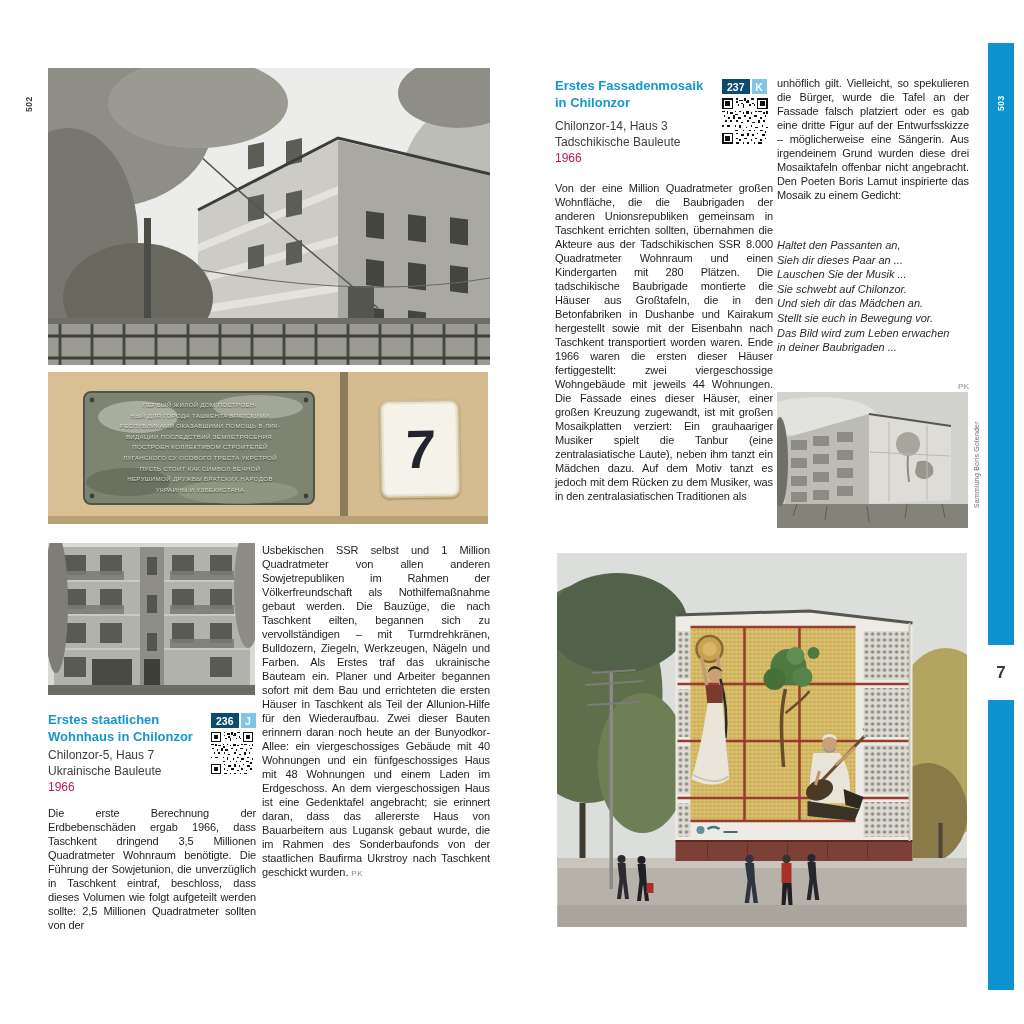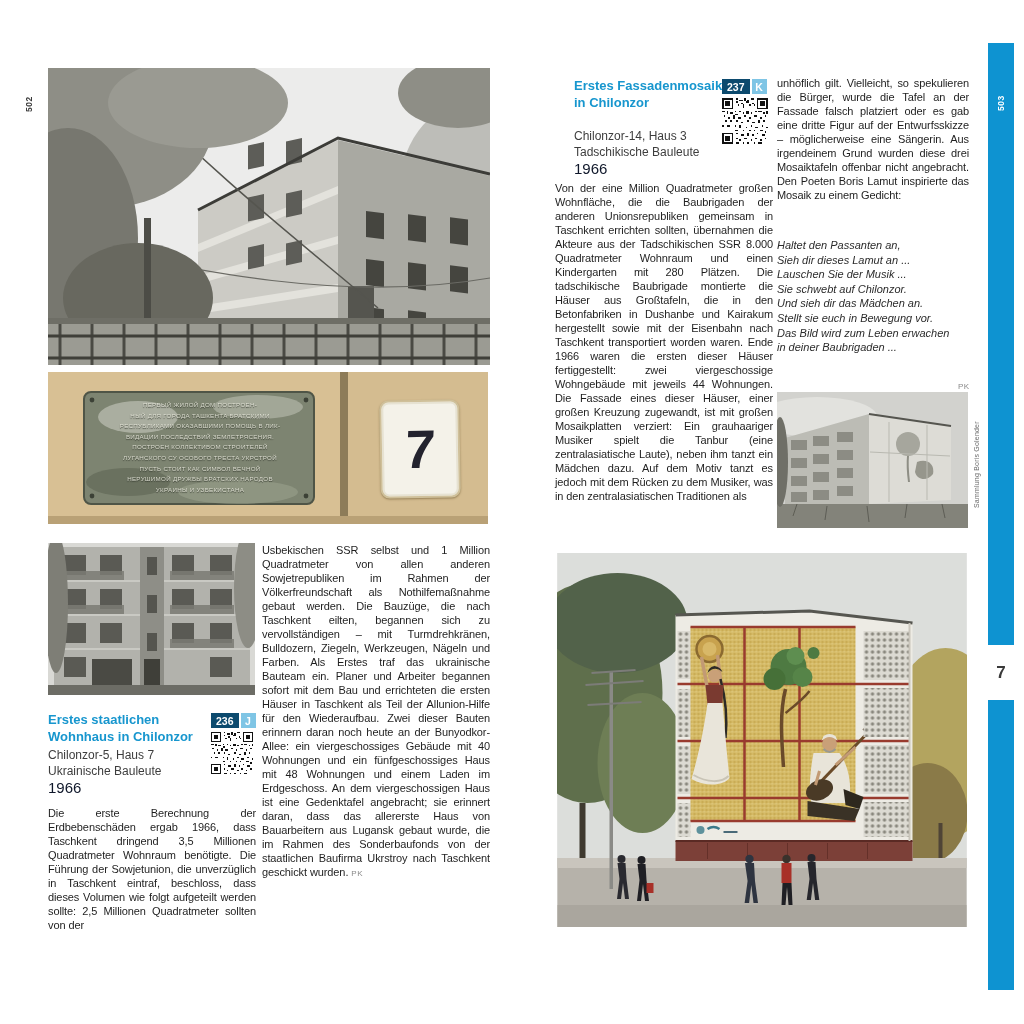--- a/index.html
+++ b/index.html
@@ -2,21 +2,21 @@
 <html><head>
 <meta charset="utf-8">
 <style>
   html,body{margin:0;padding:0;background:#fff;}
   #canvas{position:relative;width:1024px;height:1024px;background:#ffffff;overflow:hidden;
           font-family:"Liberation Sans", sans-serif;color:#1f1f1f;}
   .abs{position:absolute;}
   .body-text{font-size:11px;line-height:14px;text-align:justify;color:#1e1e1e;letter-spacing:-0.1px;}
   .title{font-size:13px;line-height:16.5px;font-weight:bold;color:#1796ce;}
   .info-line{font-size:12px;line-height:15.5px;color:#3d3d3d;}
-  .year-line{font-size:15px;line-height:15.5px;color:#0f172a;margin-top:1px;}
+  .year-line{font-size:12px;line-height:15.5px;color:#be185d;margin-top:1px;}
   .badge{display:flex;align-items:stretch;height:15px;}
   .badge-num{background:#0c4a6e;color:#fff;font-size:10.5px;font-weight:bold;
              display:flex;align-items:center;justify-content:center;padding:0 5px;}
   .badge-letter{background:#7fc5e5;color:#fff;font-size:10.5px;font-weight:bold;width:15px;
              display:flex;align-items:center;justify-content:center;margin-left:2px;}
   .vtext{writing-mode:vertical-rl;transform:rotate(180deg);}
   .pagenum-left{font-size:8.5px;font-weight:bold;color:#3a3a3a;letter-spacing:0.5px;}
   .pagenum-right{font-size:8.5px;font-weight:bold;color:#ffffff;letter-spacing:0.5px;}
   .photo{overflow:hidden;background:#e8e8e6;}
   .photo svg{display:block;}
@@ -218,24 +218,24 @@
     </svg>
   </div>
 
   <div class="abs body-text" style="left:48px;top:806px;width:208px;">Die erste Berechnung der Erdbebenschäden ergab 1966, dass Taschkent dringend 3,5 Millionen Quadratmeter Wohnraum benötigte. Die Führung der Sowjetunion, die unverzüglich in Taschkent eintraf, beschloss, dass dieses Volumen wie folgt aufgeteilt werden sollte: 2,5 Millionen Quadratmeter sollten von der</div>
 
   <div class="abs body-text" style="left:262px;top:543px;width:228px;">
     <span>Usbekischen SSR selbst und 1 Million Quadratmeter von allen anderen Sowjetrepubliken im Rahmen der Völkerfreundschaft als Nothilfemaßnahme gebaut werden. Die Bauzüge, die nach Taschkent eilten, begannen sich zu vervollständigen – mit Turmdrehkränen, Bulldozern, Ziegeln, Werkzeugen, Nägeln und Farben. Als Erstes traf das ukrainische Bauteam ein. Planer und Arbeiter begannen sofort mit dem Bau und errichteten die ersten Häuser in Taschkent als Teil der Allunion-Hilfe für den Wiederaufbau. Zwei dieser Bauten erinnern daran noch heute an der Bunyodkor-Allee: ein viergeschossiges Gebäude mit 40 Wohnungen und ein fünfgeschossiges Haus mit 48 Wohnungen und einem Laden im Erdgeschoss. An dem viergeschossigen Haus ist eine Gedenktafel angebracht; sie erinnert daran, dass das allererste Haus von Bauarbeitern aus Lugansk gebaut wurde, die im Rahmen des Sonderbaufonds von der staatlichen Baufirma Ukrstroy nach Taschkent geschickt wurden.</span>
     <span class="mark">PK</span>
   </div>
 
-  <div class="abs" style="left:574px;top:78px;width:166px;">
+  <div class="abs" style="left:555px;top:78px;width:166px;">
     <div class="title">Erstes Fassadenmosaik</div>
     <div class="title">in Chilonzor</div>
-    <div class="info-line" style="margin-top:18px;">Chilonzor-14, Haus 3</div>
+    <div class="info-line" style="margin-top:8px;">Chilonzor-14, Haus 3</div>
     <div class="info-line">Tadschikische Bauleute</div>
     <div class="year-line">1966</div>
   </div>
 
   <div class="abs badge" style="left:722px;top:79px;">
     <span class="badge-num">237</span>
     <span class="badge-letter">K</span>
   </div>
 
   <div class="abs" style="left:722px;top:98px;width:46px;height:46px;">
@@ -243,21 +243,21 @@
       <use href="#qrg"></use>
     </svg>
   </div>
 
   <div class="abs body-text" style="left:555px;top:181px;width:218px;">Von der eine Million Quadratmeter großen Wohnfläche, die die Baubrigaden der anderen Unionsrepubliken gemeinsam in Taschkent errichten sollten, übernahmen die Akteure aus der Tadschikischen SSR 8.000 Quadratmeter Wohnraum und einen Kindergarten mit 280 Plätzen. Die tadschikische Baubrigade montierte die Häuser aus Großtafeln, die in den Betonfabriken in Dushanbe und Kairakum hergestellt sowie mit der Eisenbahn nach Taschkent transportiert worden waren. Ende 1966 waren die ersten dieser Häuser fertiggestellt: zwei viergeschossige Wohngebäude mit jeweils 44 Wohnungen. Die Fassade eines dieser Häuser, einer großen Kreuzung zugewandt, ist mit großen Mosaikplatten verziert: Ein grauhaariger Musiker spielt die Tanbur (eine zentralasiatische Laute), neben ihm tanzt ein Mädchen dazu. Auf dem Motiv tanzt es jedoch mit dem Rücken zu dem Musiker, was in den zentralasiatischen Traditionen als</div>
 
   <div class="abs body-text" style="left:777px;top:76px;width:192px;">unhöflich gilt. Vielleicht, so spekulieren die Bürger, wurde die Tafel an der Fassade falsch platziert oder es gab eine dritte Figur auf der Entwurfsskizze – möglicherweise eine Sängerin. Aus irgendeinem Grund wurden diese drei Mosaiktafeln offenbar nicht angebracht. Den Poeten Boris Lamut inspirierte das Mosaik zu einem Gedicht:</div>
 
   <div class="abs poem" style="left:777px;top:238px;width:192px;">
     <div>Haltet den Passanten an,</div>
-    <div>Sieh dir dieses Lamut an ...</div>
+    <div>Sieh dir dieses Paar an ...</div>
     <div>Lauschen Sie der Musik ...</div>
     <div>Sie schwebt auf Chilonzor.</div>
     <div>Und sieh dir das Mädchen an.</div>
     <div>Stellt sie euch in Bewegung vor.</div>
     <div>Das Bild wird zum Leben erwachen</div>
     <div>in deiner Baubrigaden ...</div>
   </div>
   <div class="abs mark" style="left:958px;top:344px;">PK</div>
 
   <div class="abs photo" style="left:777px;top:392px;width:191px;height:136px;">

